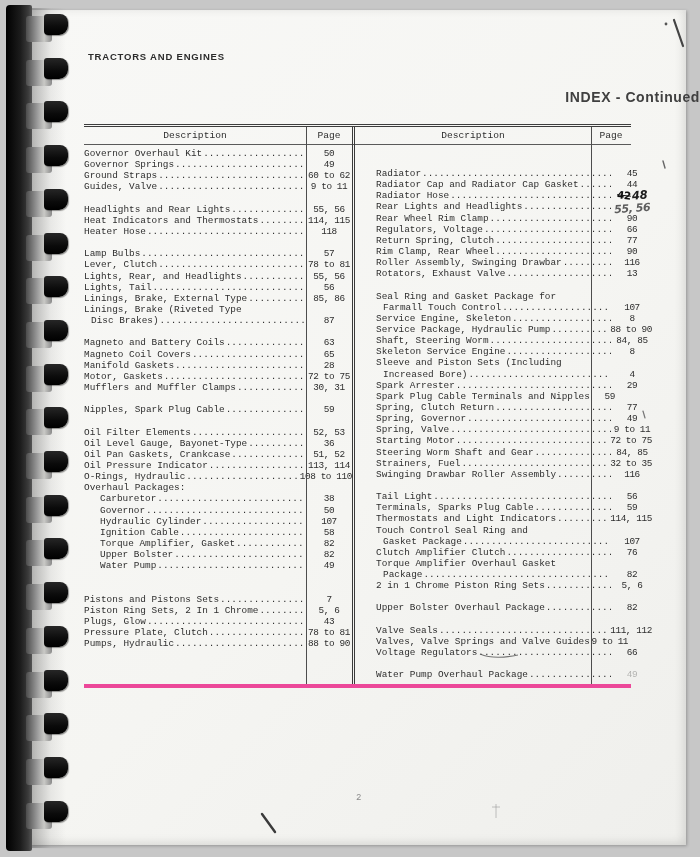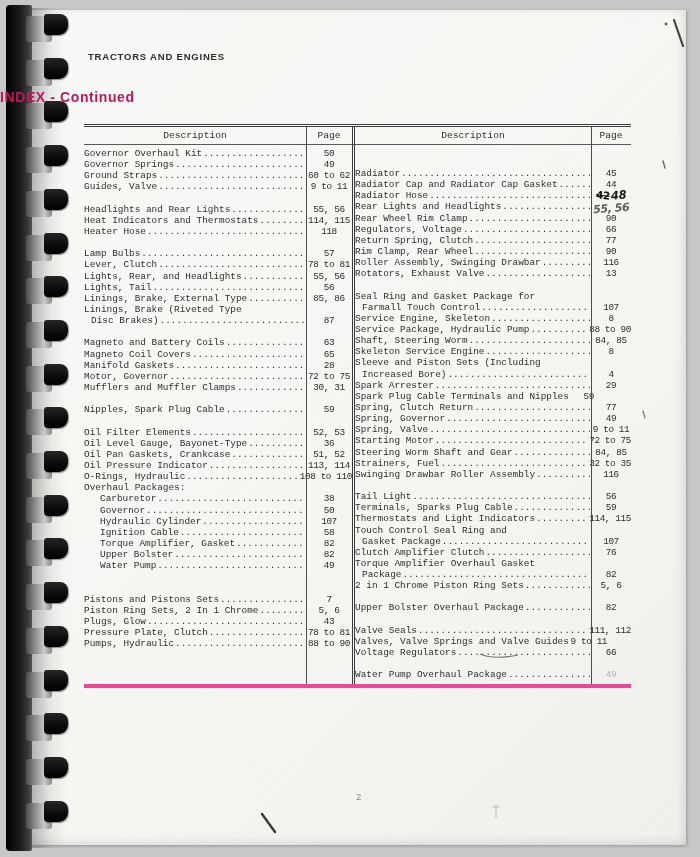--- a/index.html
+++ b/index.html
@@ -38,39 +38,39 @@
     border-radius:3px 8px 9px 4px;
     box-shadow:1px 1px 1px rgba(0,0,0,.4);
   }
   
   .doc-header{
     position:absolute;left:88px;top:51px;
     font-family:"Liberation Sans", sans-serif;font-weight:bold;
     font-size:9.5px;letter-spacing:.8px;color:#2c2c2c;
   }
   .doc-title{
-    position:absolute;left:0;top:89px;width:700px;text-align:left;
+    position:absolute;left:0;top:89px;width:700px;text-align:right;
     font-family:"Liberation Sans", sans-serif;font-weight:bold;
-    font-size:14px;letter-spacing:.6px;color:#be185d;
+    font-size:14px;letter-spacing:.6px;color:#404040;
   }
   .folio{
     position:absolute;left:356px;top:793px;font-size:9px;color:#8a8a8a;
   }
   
   .tframe{
     position:absolute;left:84px;top:124px;width:547px;
     border-top:3px double #3d3d3d;border-bottom:4px solid #ec4899;
     color:#2e2e2e;
   }
   .thead{display:flex;height:17px;border-bottom:1px solid #5a5a5a;
     font-size:9.6px;line-height:17px;}
   .th{text-align:center;white-space:nowrap;}
   .th.c1{width:222px;} .th.c2{width:46px;} .th.mid{width:3px;}
   .th.c3{width:236px;} .th.c4{width:40px;}
-  .tbody{display:flex;padding:3px 0 4px 0;}
+  .tbody{display:flex;padding:3px 0 4px 0;gap:21px;}
   .half{position:relative;}
   .half-left{width:268px;}
   .half-right{width:279px;padding-left:3px;box-sizing:border-box;margin-top:20px;}
   .vl{position:absolute;top:0;bottom:0;width:1px;background:#4d4d4d;}
   .vl1{left:222px;} .vl3{left:507px;}
   .vl2{left:268px;width:3px;background:transparent;
        border-left:1px solid #3a3a3a;border-right:1px solid #3a3a3a;box-sizing:border-box;}
   .row{display:flex;height:11.15px;line-height:11.15px;font-size:9.4px;white-space:nowrap;}
   .row .desc{flex:0 0 auto;}
   .row .lead{flex:1 1 auto;overflow:hidden;margin:0 1px;}
@@ -276,21 +276,21 @@
           <span class="desc">Magneto Coil Covers</span>
           <span class="lead"></span>
           <span class="pg"><span>65</span></span>
         </div>
         <div class="row">
           <span class="desc">Manifold Gaskets</span>
           <span class="lead"></span>
           <span class="pg"><span>28</span></span>
         </div>
         <div class="row">
-          <span class="desc">Motor, Governor</span>
+          <span class="desc">Motor, Gaskets</span>
           <span class="lead"></span>
           <span class="pg"><span>72 to 75</span></span>
         </div>
         <div class="row">
           <span class="desc">Mufflers and Muffler Clamps</span>
           <span class="lead"></span>
           <span class="pg"><span>30, 31</span></span>
         </div>
         <div class="row"></div>
         <div class="row">

